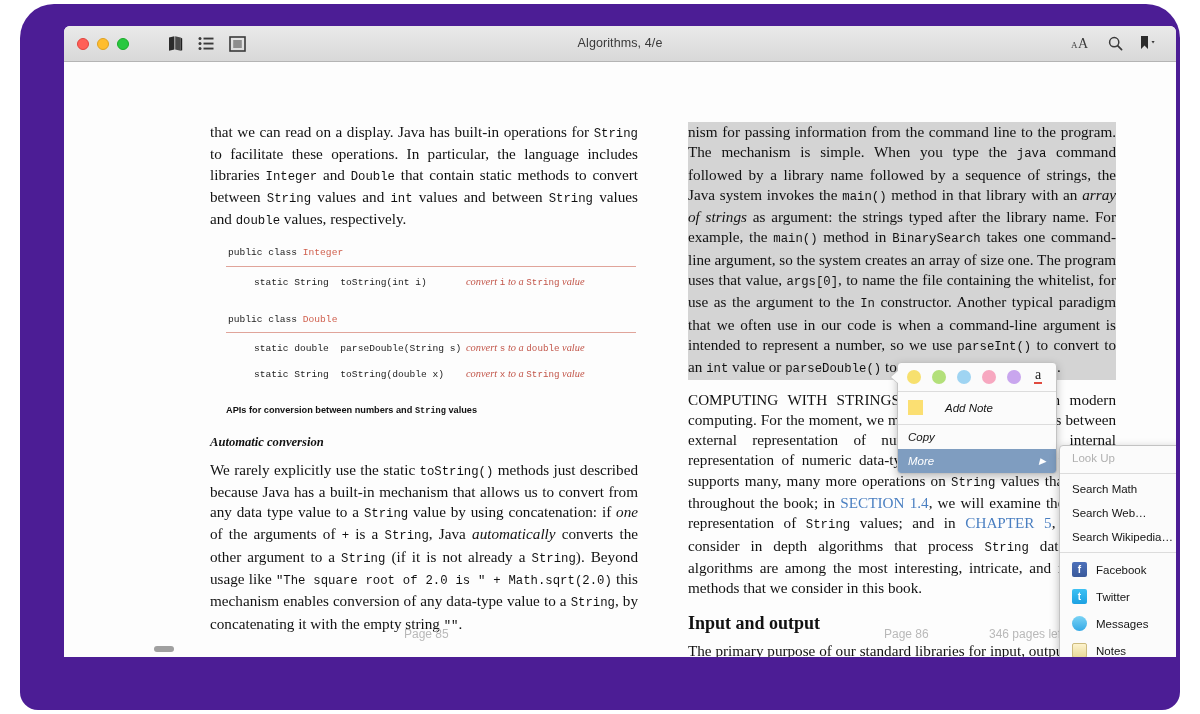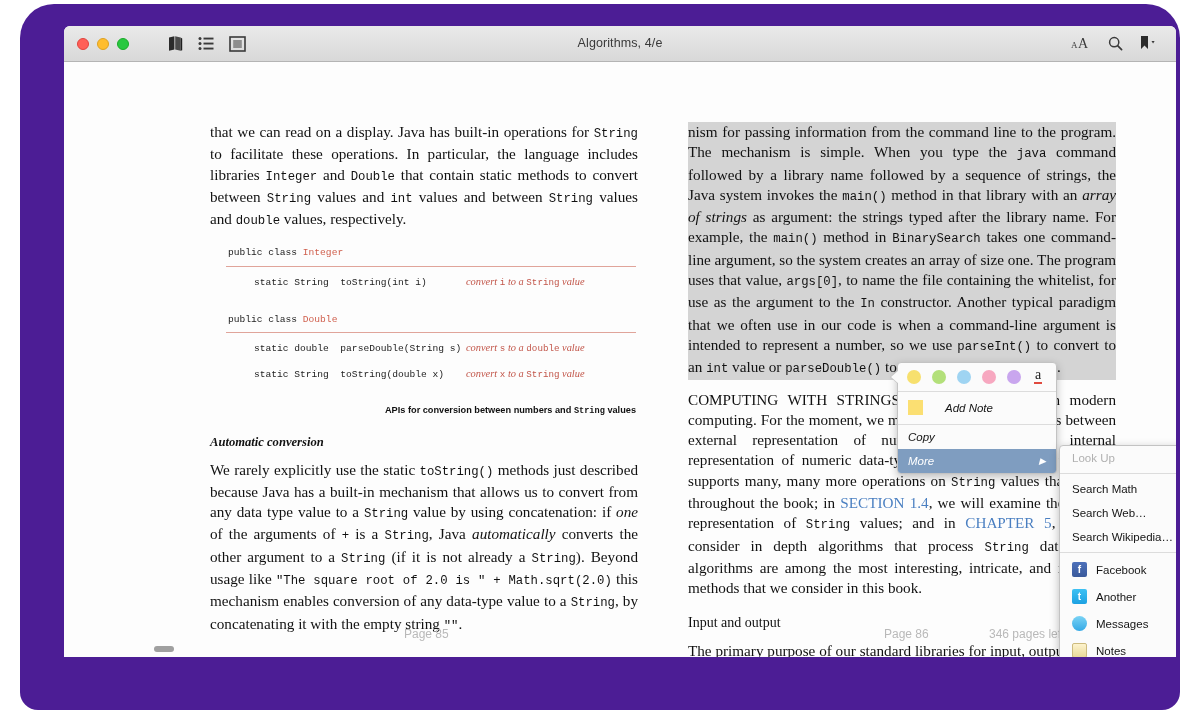--- a/index.html
+++ b/index.html
@@ -89,21 +89,21 @@
   .ital { font-style: italic; }
   .sc   { font-variant: small-caps; }
   .link { color: #4a7fc1; font-variant: small-caps; }
   .sub-head {
     font-family: "Liberation Serif", serif;
     font-weight: bold; font-style: italic;
     font-size: 12.6px; margin: 11px 0 7px 0;
   }
   .sec-head {
     font-family: "Liberation Serif", serif;
-    font-weight: normal; font-size: 14px;
+    font-weight: bold; font-size: 18px;
     margin: 14px 0 8px 0;
   }
   
   .selected { background: #d4d4d4; }
 
   
   #api-figure {
     margin: 10px 0 4px 16px;
     width: 410px;
     font-family: "Liberation Mono", monospace;
@@ -125,21 +125,21 @@
   .api-note {
     color: #c2564a;
     font-family: "Liberation Serif", serif;
     font-style: italic; font-size: 10.4px;
   }
   .api-note .code {
     font-family: "Liberation Mono", monospace;
     font-style: normal; font-size: 9.2px;
   }
   #api-caption {
-    text-align: right;
+    text-align: left;
     font-family: "Liberation Sans", sans-serif;
     font-weight: bold;
     font-size: 9.2px;
     color: #111;
     margin-top: 10px;
   }
   #api-caption .code { font-family: "Liberation Mono", monospace; font-size: 8.6px; }
 
   
   #footer {
@@ -402,21 +402,21 @@
             <div class="sub-item">
               <span>Search Wikipedia…</span>
             </div>
             <div class="sub-sep"></div>
             <div class="sub-item">
               <span class="sub-ico ico-fb">f</span>
               <span>Facebook</span>
             </div>
             <div class="sub-item">
               <span class="sub-ico ico-tw">t</span>
-              <span>Another</span>
+              <span>Twitter</span>
             </div>
             <div class="sub-item">
               <span class="sub-ico ico-msg"></span>
               <span>Messages</span>
             </div>
             <div class="sub-item">
               <span class="sub-ico ico-notes"></span>
               <span>Notes</span>
             </div>
           </div>

